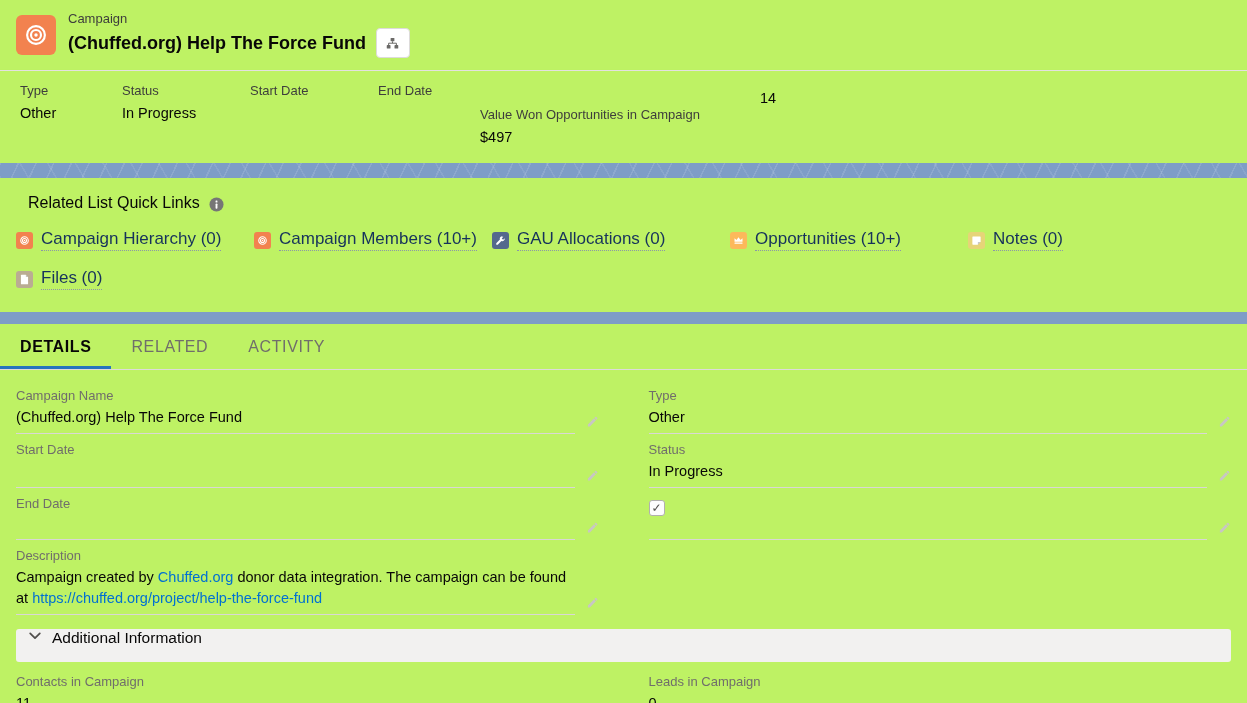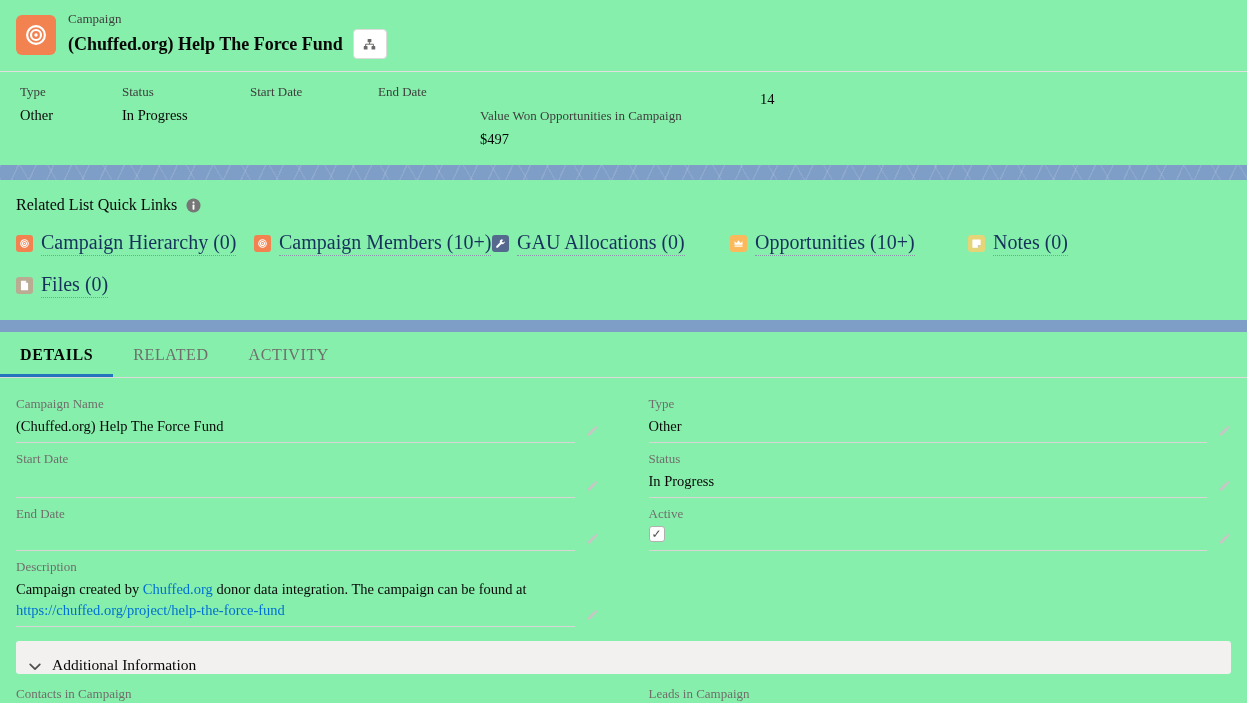--- a/index.html
+++ b/index.html
@@ -1,21 +1,21 @@
 <!DOCTYPE html>
 <html><head>
 <meta charset="utf-8">
 <style>
   * { box-sizing: border-box; margin: 0; padding: 0; }
   html,body { width:1247px; height:703px; overflow:hidden; }
   body {
     font-family: "Liberation Sans", sans-serif;
     background:#f4f3f3; color:#080707; font-size:14px;
   }
-  .card { background:#86efac;font-family:Liberation Serif, serif; }
+  .card { background:#bef264; }
 
   
   .page-header { display:flex; align-items:center; padding:11px 16px 12px; }
   .entity-icon {
     width:40px; height:40px; border-radius:6px; background:#F2824F;
     display:flex; align-items:center; justify-content:center; flex:0 0 auto;
   }
   .header-text { margin-left:12px; }
   .entity-label { font-size:13px; color:#3e3e3c; margin-bottom:2px; }
   .page-title { font-size:18px; font-weight:bold; color:#080707; display:flex; align-items:center; }
@@ -36,27 +36,27 @@
     background-color:#7e9dc7;
     background-image:
       repeating-linear-gradient(115deg, rgba(255,255,255,.12) 0 1.5px, transparent 1.5px 16px),
       repeating-linear-gradient(60deg, rgba(255,255,255,.09) 0 1.5px, transparent 1.5px 24px);
   }
   .band1 { height:15px; }
   .band2 { height:12px; }
 
   
   .qcard { padding:16px 16px 22px; box-shadow:0 1px 2px rgba(0,0,0,.08); }
-  .qtitle-row { display:flex; align-items:center; }
+  .qtitle-row { display:flex; align-items:flex-end;margin-left:12px; }
   .qtitle { font-size:16px; color:#080707; }
   .info-icon { margin-left:9px; display:flex; cursor:pointer; }
   .qgrid { margin-top:17px; display:grid; grid-template-columns:238px 238px 238px 238px auto; row-gap:17px; }
   .qlink { display:flex; align-items:center; text-decoration:none; cursor:pointer; width:max-content; }
   .qicon { width:17px; height:17px; border-radius:3px; display:flex; align-items:center; justify-content:center; flex:0 0 auto; }
-  .qtext { margin-left:8px; font-size:20px; color:#16325c; border-bottom:1px dotted #8b97a8; padding-bottom:1px; }
+  .qtext { margin-left:8px; font-size:17px; color:#16325c; border-bottom:1px dotted #8b97a8; padding-bottom:1px; }
 
   
   .details-card { margin-top:0; }
   .tabs { display:flex; border-bottom:1px solid #dddbda; }
   .tab { padding:14px 20px 10px; font-size:16px; letter-spacing:.6px; color:#706e6b; cursor:pointer;
          border-bottom:3px solid transparent; }
   .tab.active { color:#080707; font-weight:bold; border-bottom-color:#2574be; }
 
   .form { padding:10px 16px 0; display:grid; grid-template-columns:1fr 1fr; column-gap:50px; }
   .field { display:flex; align-items:stretch; }
@@ -64,21 +64,21 @@
   .f-label { font-size:13px; color:#706e6b; }
   .f-value { font-size:14.5px; color:#080707; margin-top:4px; min-height:19px; line-height:21px; }
   .pencil { width:24px; display:flex; align-items:flex-end; justify-content:flex-end;
             padding-bottom:6px; cursor:pointer; }
   .checkbox { width:16px; height:16px; border:1px solid #b2b0ae; border-radius:3px; background:#fdfdfd;
               display:flex; align-items:center; justify-content:center; font-size:12px; color:#514f4d; }
   a.t-link, .t-link { color:#0070d2; text-decoration:none; cursor:pointer; }
 
   
   .section-bar { margin:14px 16px 0; background:#f2f1f0; border-radius:3px; height:33px;
-                 display:flex; align-items:flex-end; padding:0 12px; cursor:pointer; }
+                 display:flex; align-items:flex-start; padding:0 12px; cursor:pointer; }
   .section-title { font-size:15.5px; color:#080707; margin-left:10px; }
   .form2 { padding:4px 16px 0; }
   .form2 .field-main { min-height:46px; }
 </style>
 </head>
 <body>
 
 <div class="card page-header">
   <div class="entity-icon">
     <svg width="26" height="26" viewBox="0 0 24 24">
@@ -261,21 +261,20 @@
           <div class="f-value"></div>
         </div>
         <span class="pencil">
           <svg width="13" height="13" viewBox="0 0 24 24">
             <path d="M3.5 17.4 V21 h3.6 L18.3 9.8 14.7 6.2 3.5 17.4z M20.7 7.4 a1.2 1.2 0 0 0 0-1.7 L18.8 3.8 a1.2 1.2 0 0 0-1.7 0 L15.6 5.3 19.2 8.9z" fill="#c8c6c4"></path>
           </svg>
         </span>
       </div>
       <div class="field">
         <div class="field-main">
-          <div class="f-label">Active</div>
           <div class="f-value">
             <span class="checkbox">✓</span>
           </div>
         </div>
         <span class="pencil">
           <svg width="13" height="13" viewBox="0 0 24 24">
             <path d="M3.5 17.4 V21 h3.6 L18.3 9.8 14.7 6.2 3.5 17.4z M20.7 7.4 a1.2 1.2 0 0 0 0-1.7 L18.8 3.8 a1.2 1.2 0 0 0-1.7 0 L15.6 5.3 19.2 8.9z" fill="#c8c6c4"></path>
           </svg>
         </span>
       </div>

